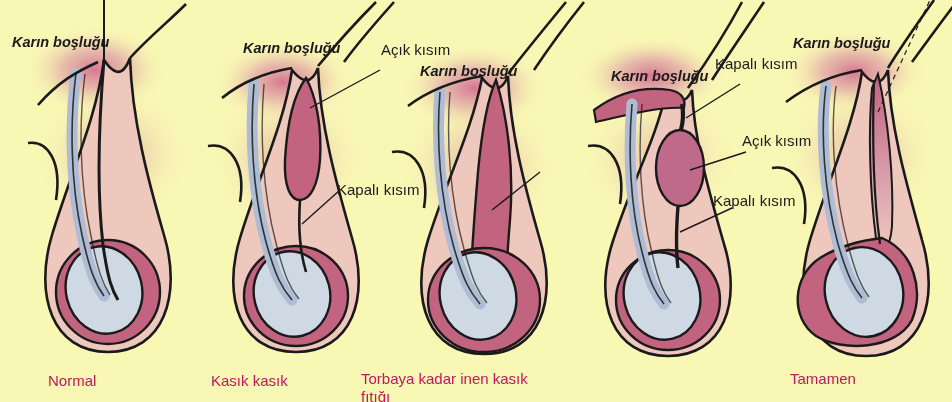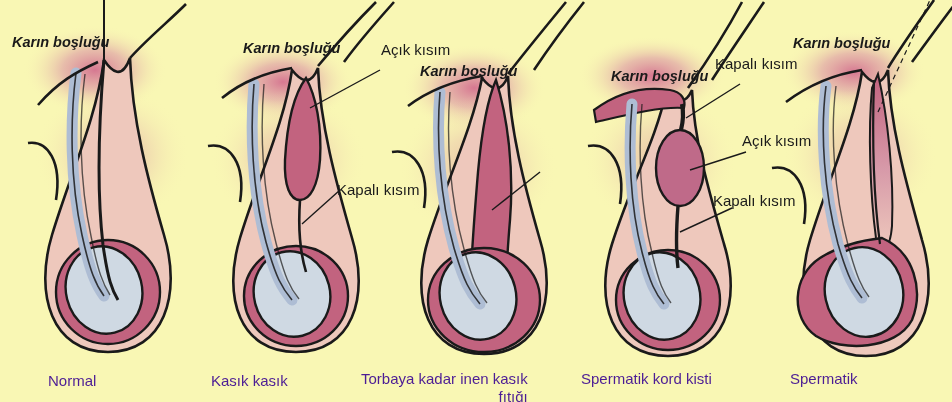--- a/index.html
+++ b/index.html
@@ -31,24 +31,23 @@
   }
   .lbl.it {
     font-style: italic;
     font-weight: 700;
     font-size: 14.5px;
   }
   .caption {
     position: absolute;
     font-family: "Liberation Sans", sans-serif;
     font-size: 15px;
-    color: #4c1d95;
+    color: #be185d;
     line-height: 1.2;
     white-space: pre-line;
-    text-align: right;
   }
 </style>
 </head>
 <body>
 
 <div id="canvas">
 
   <svg id="art" viewBox="0 0 952 402" xmlns="http://www.w3.org/2000/svg">
     <defs>
       <radialGradient id="halo" cx="50%" cy="50%" r="50%">
@@ -220,16 +219,15 @@
   <div class="lbl" style="left:715px; top:55px;">Kapalı kısım</div>
   <div class="lbl" style="left:742px; top:132px;">Açık kısım</div>
   <div class="lbl" style="left:713px; top:192px;">Kapalı kısım</div>
 
   <div class="lbl it" style="left:793px; top:35px;">Karın boşluğu</div>
 
   <div class="caption" style="left:48px; top:372px;">Normal</div>
   <div class="caption" style="left:211px; top:372px;">Kasık kasık</div>
   <div class="caption" style="left:361px; top:370px;">Torbaya kadar inen kasık
 fıtığı</div>
-  <div class="caption" style="left:581px; top:370px;">Spermatik kord kisti</div>
-  <div class="caption" style="left:790px; top:370px;">Spermatik</div>
+  <div class="caption" style="left:790px; top:370px;">Tamamen</div>
 
 </div>
 
 </body></html>

